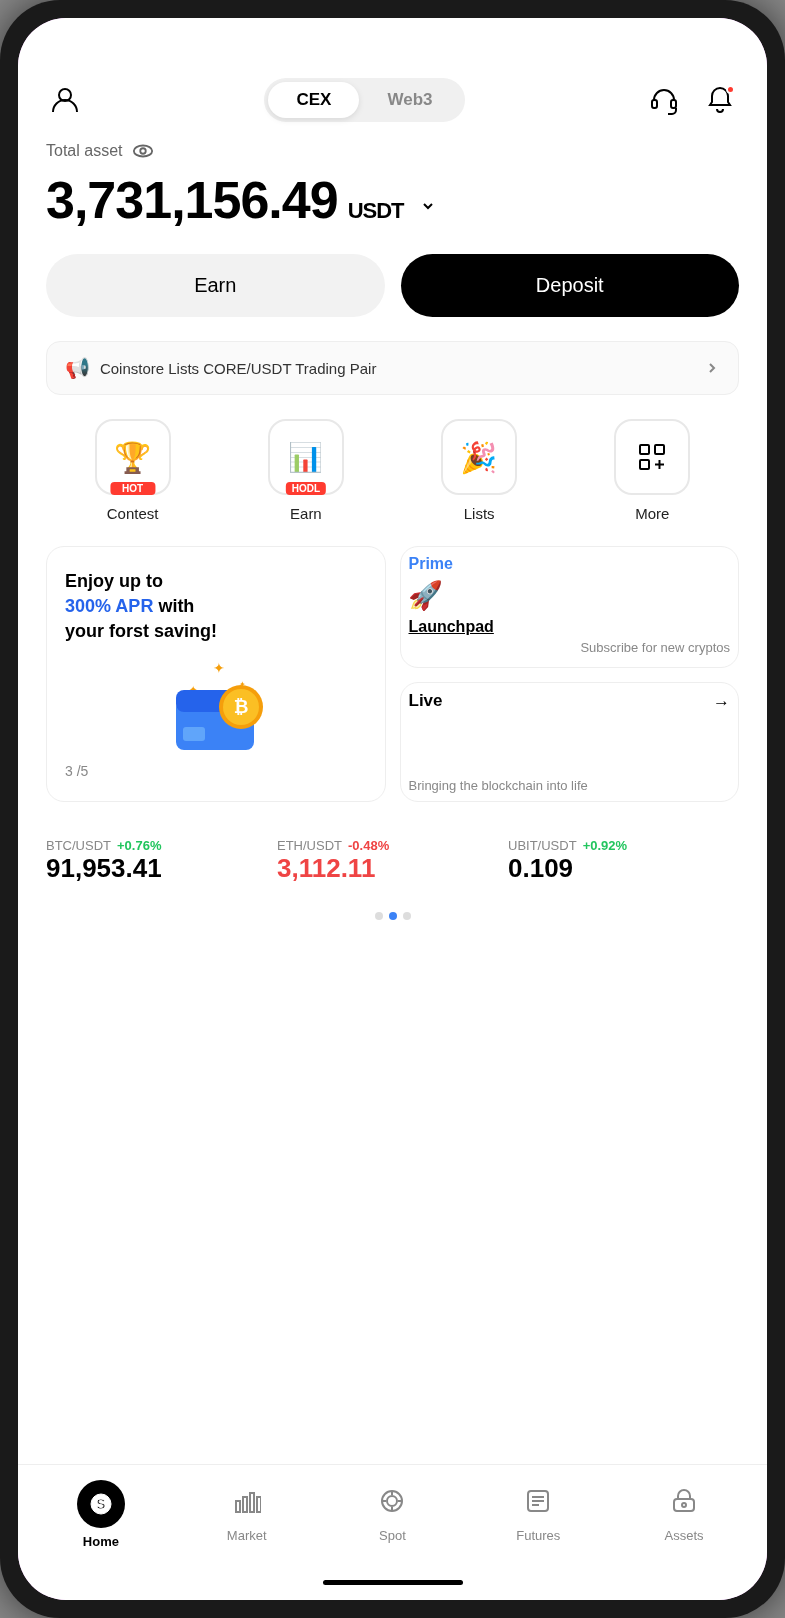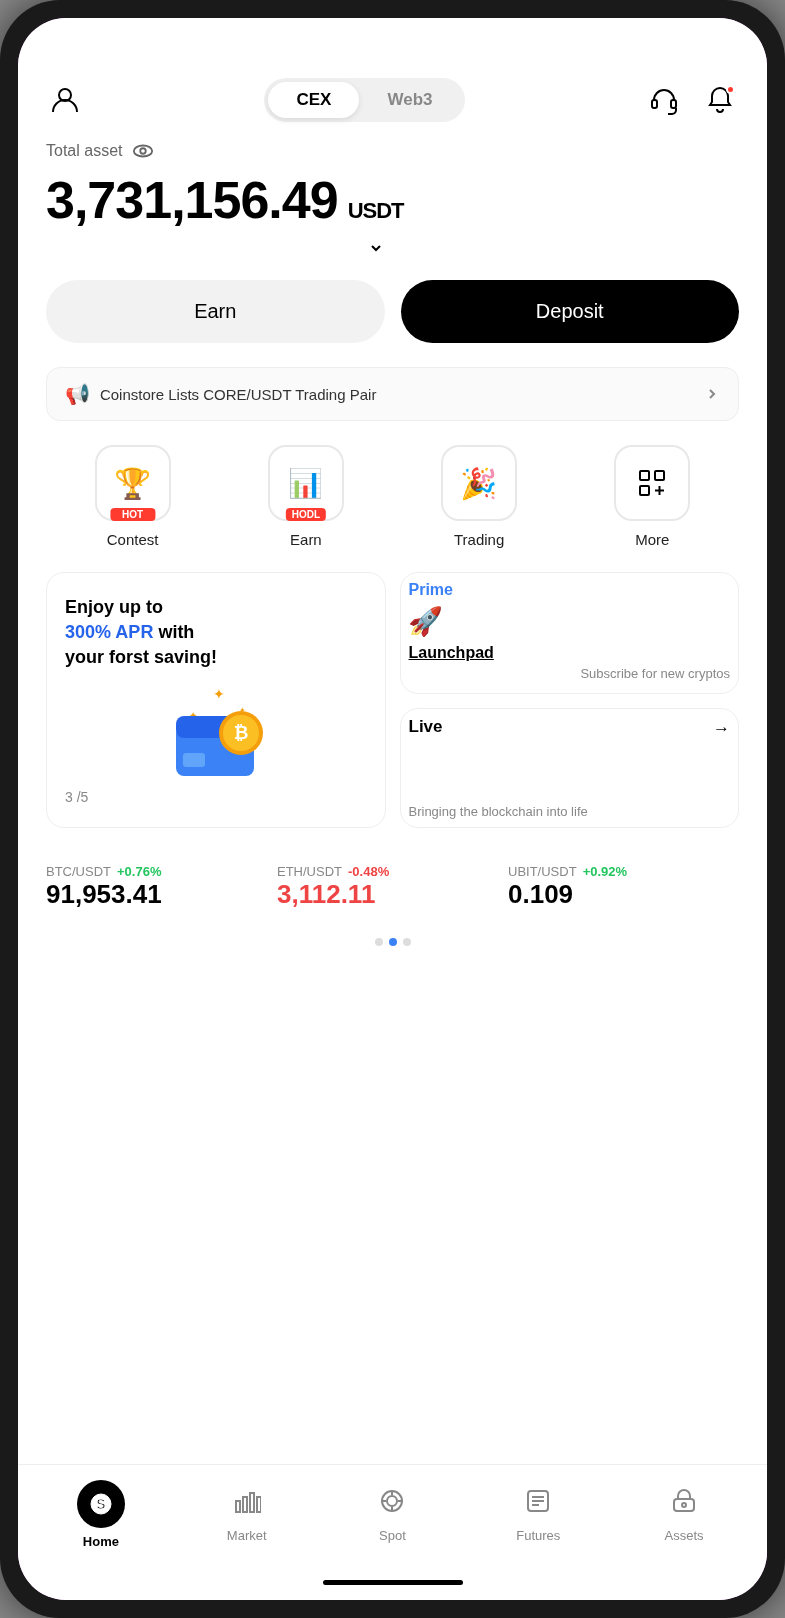--- a/index.html
+++ b/index.html
@@ -115,23 +115,22 @@
       letter-spacing: -1px;
       display: flex;
       align-items: baseline;
       gap: 10px;
     }
     .usdt-badge {
       font-size: 22px;
       font-weight: 600;
       color: #000;
       display: flex;
-      align-items: center;
+      align-items: flex-start;
       gap: 16px;
-      flex-direction: column;
     }
     .action-btns {
       display: flex;
       gap: 16px;
       margin: 24px 0;
     }
     .btn-earn {
       flex: 1;
       padding: 20px;
       background: #f2f2f2;
@@ -509,21 +508,21 @@
             <span style="font-size:28px;">📊</span>
             <div class="hodl-badge">HODL</div>
           </div>
           <span class="icon-label">Earn</span>
         </div>
 
         <div class="icon-item">
           <div class="icon-box">
             <span style="font-size:30px;">🎉</span>
           </div>
-          <span class="icon-label">Trading</span>
+          <span class="icon-label">Lists</span>
         </div>
 
         <div class="icon-item">
           <div class="icon-box">
             <svg width="36" height="36" viewBox="0 0 36 36" fill="none" stroke="#000" stroke-width="2">
               <rect x="6" y="6" width="9" height="9" rx="1"></rect>
               <rect x="21" y="6" width="9" height="9" rx="1"></rect>
               <rect x="6" y="21" width="9" height="9" rx="1"></rect>
               <line x1="21" y1="25.5" x2="30" y2="25.5"></line>
               <line x1="25.5" y1="21" x2="25.5" y2="30"></line>

